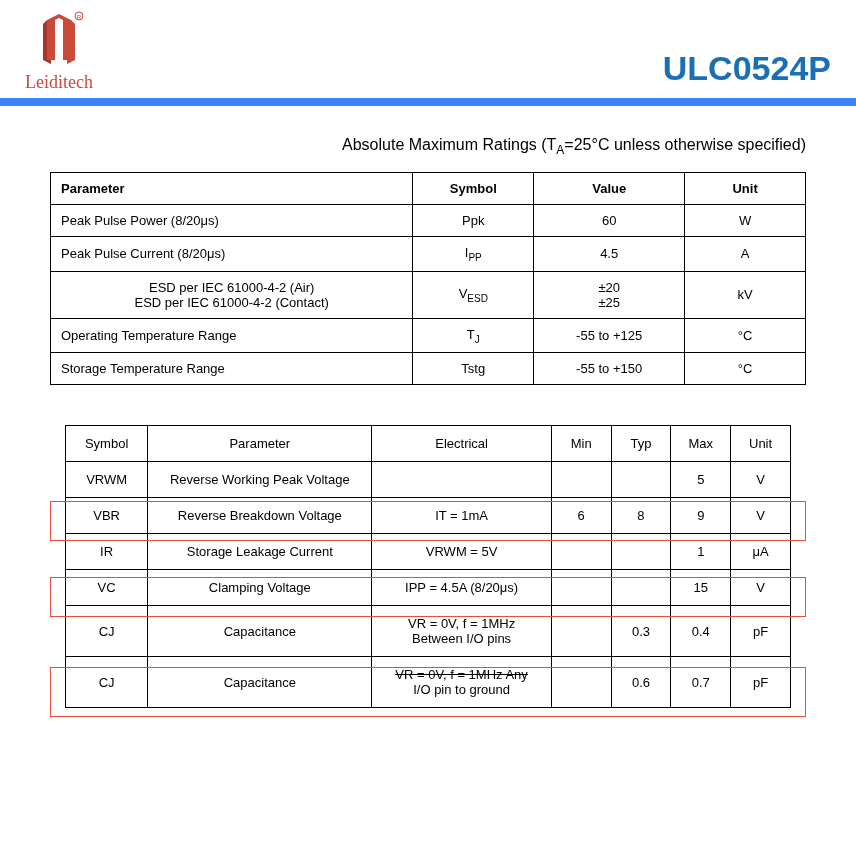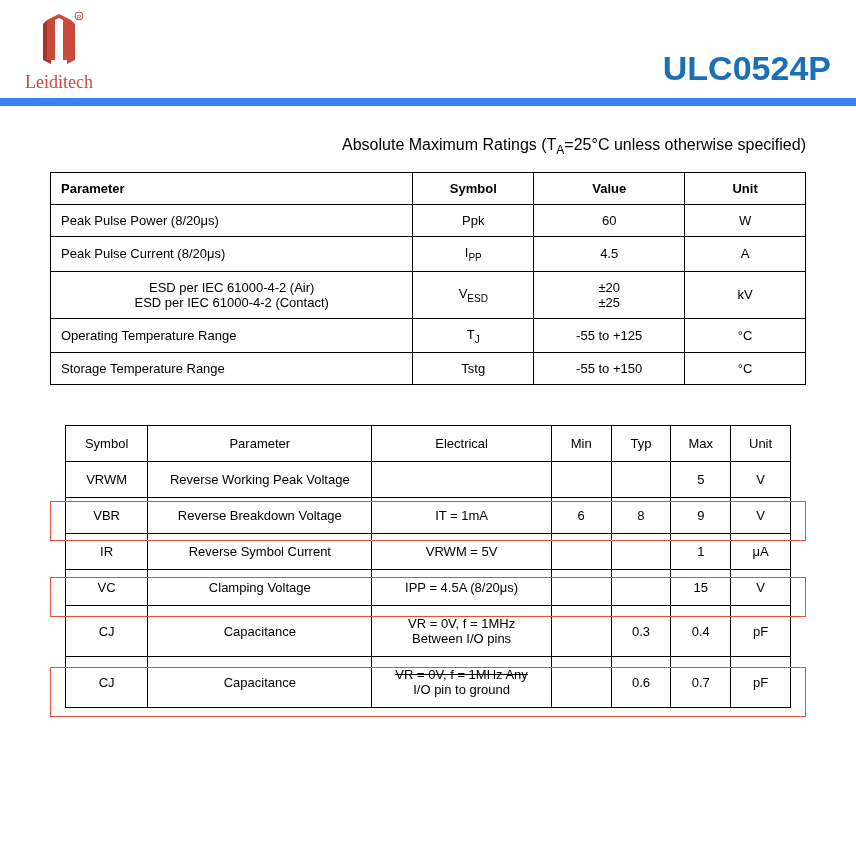--- a/index.html
+++ b/index.html
@@ -168,21 +168,21 @@
         <td>VBR</td>
         <td class="param">Reverse Breakdown Voltage</td>
         <td>IT = 1mA</td>
         <td>6</td>
         <td>8</td>
         <td>9</td>
         <td>V</td>
       </tr>
       <tr>
         <td>IR</td>
-        <td class="param">Reverse Symbol Current</td>
+        <td class="param">Storage Leakage Current</td>
         <td>VRWM = 5V</td>
         <td></td>
         <td></td>
         <td>1</td>
         <td>μA</td>
       </tr>
       <tr>
         <td>VC</td>
         <td class="param">Clamping Voltage</td>
         <td>IPP = 4.5A (8/20μs)</td>

